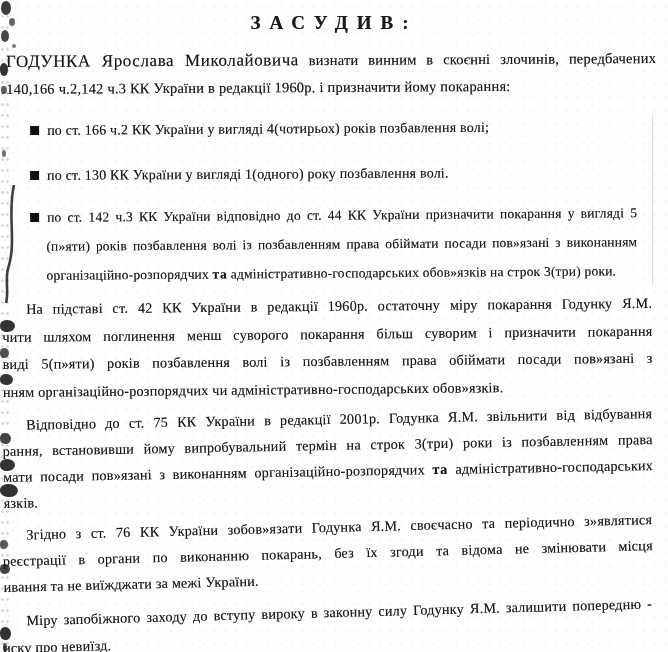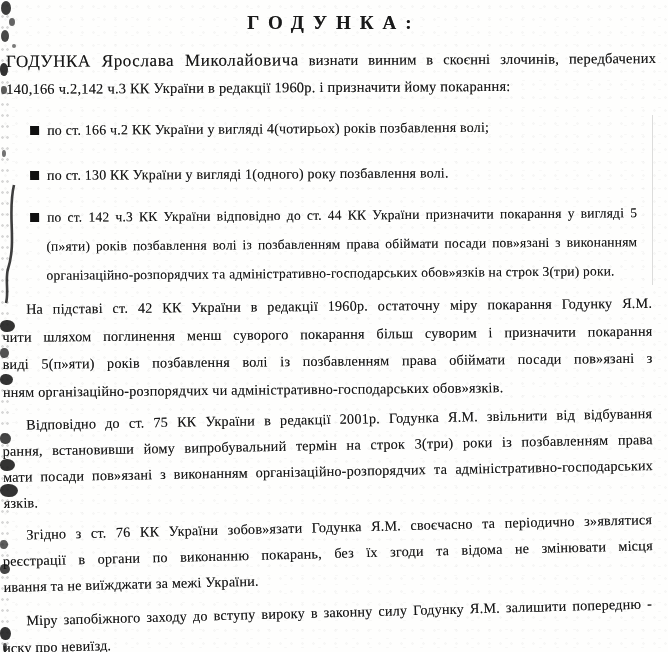--- a/index.html
+++ b/index.html
@@ -43,37 +43,37 @@
     display:inline-block; width:9px; height:9px;
     background:#101010; margin-right:8px;
     vertical-align:baseline;
   }
   .para{position:absolute; left:2px; width:650px; font-size:14.2px; transform-origin:left top;}
   .p42{top:296px; line-height:27.5px; transform:rotate(-0.55deg);}
   .p75{top:412px; line-height:26px; transform:rotate(-1.05deg);}
   .p76{top:522px; line-height:26px; transform:rotate(-1.4deg);}
   .pm {top:608px; line-height:27px; transform:rotate(-1.55deg);}
   .indent{padding-left:24px;}
-  .emph{font-weight:normal; letter-spacing:0.5px;}
+  .emph{font-weight:bold; letter-spacing:0.5px;}
   
   .art{position:absolute;}
   .smudge{position:absolute; background:#181818; opacity:0.88; border-radius:46% 54% 52% 48%; filter:blur(0.4px);}
   .speckle-col{
     position:absolute; left:0; top:0; width:9px; height:652px;
     background-image:radial-gradient(circle, rgba(10,10,10,0.55) 1px, transparent 1.6px);
     background-size:5px 11px; opacity:0.28;
   }
   .faint-line{position:absolute; left:652px; top:115px; width:1px; height:170px; background:#c9c9c9; opacity:0.65;}
 </style>
 </head>
 <body>
 
 <div class="page">
 
-  <div class="txt heading">ГОДУНКА:</div>
+  <div class="txt heading">ЗАСУДИВ:</div>
 
   <div class="txt p-intro">
     <div class="j"><span class="defendant">ГОДУНКА Ярослава Миколайовича</span> <span class="intro-rest">визнати винним в скоєнні злочинів, передбачених</span></div>
     <div class="line">140,166 ч.2,142 ч.3 КК України в редакції 1960р. і призначити йому покарання:</div>
   </div>
 
   <div class="txt bullet-block b1">
     <span class="marker"></span><span>по ст. 166 ч.2 КК України  у вигляді 4(чотирьох) років позбавлення волі;</span>
   </div>
 

